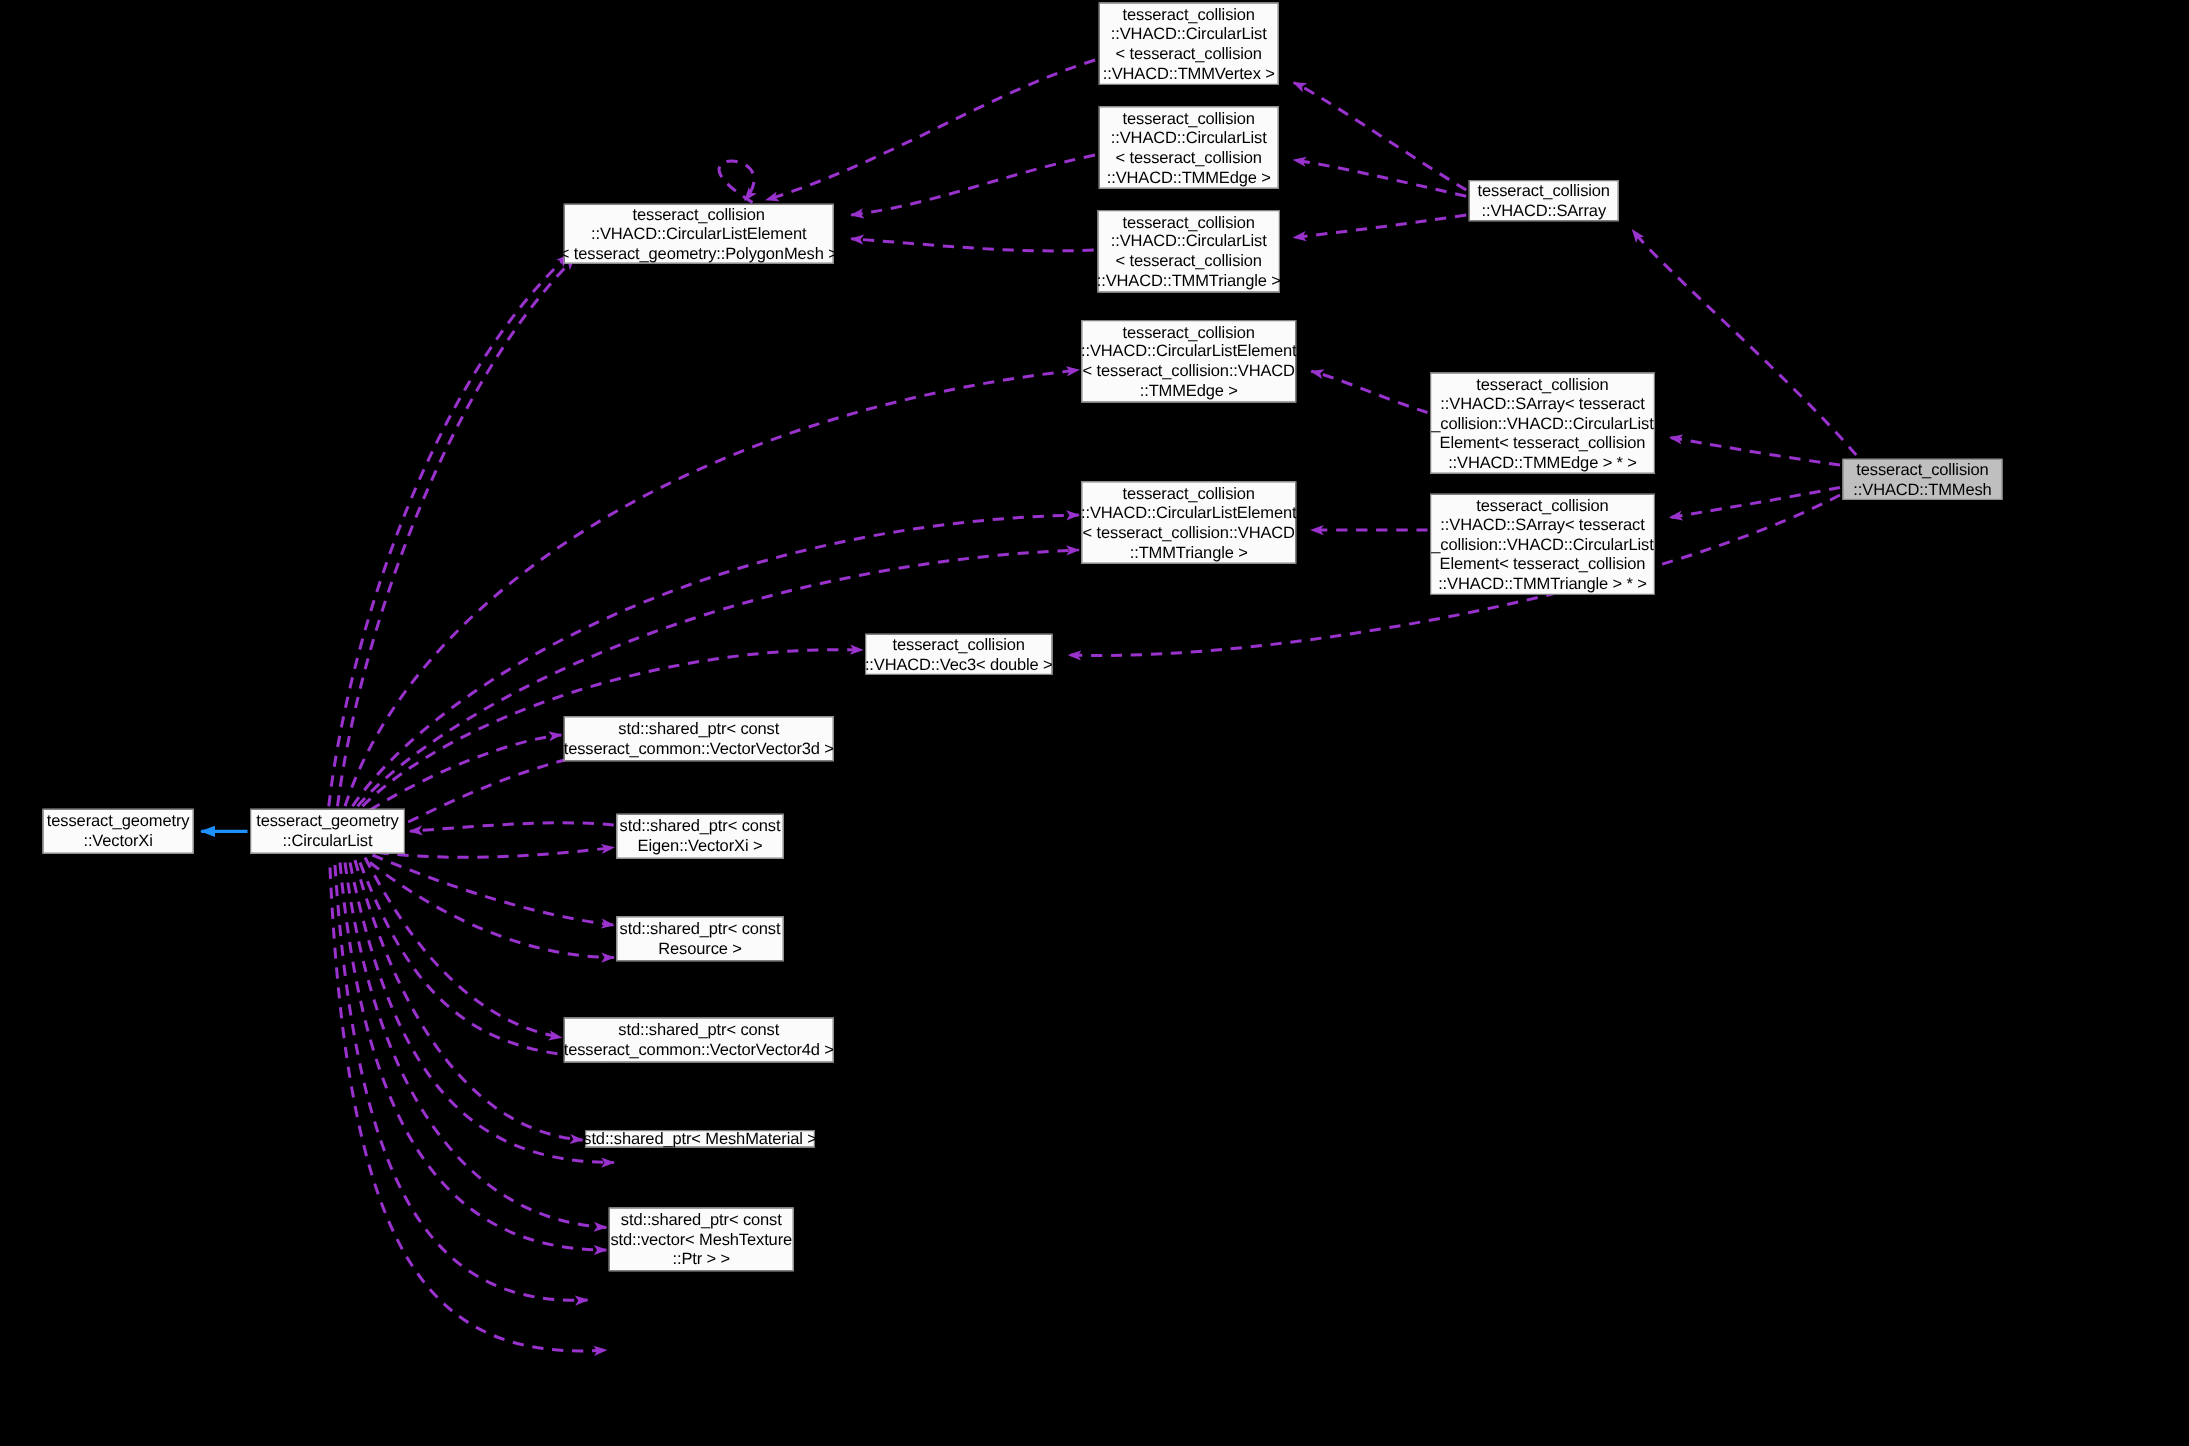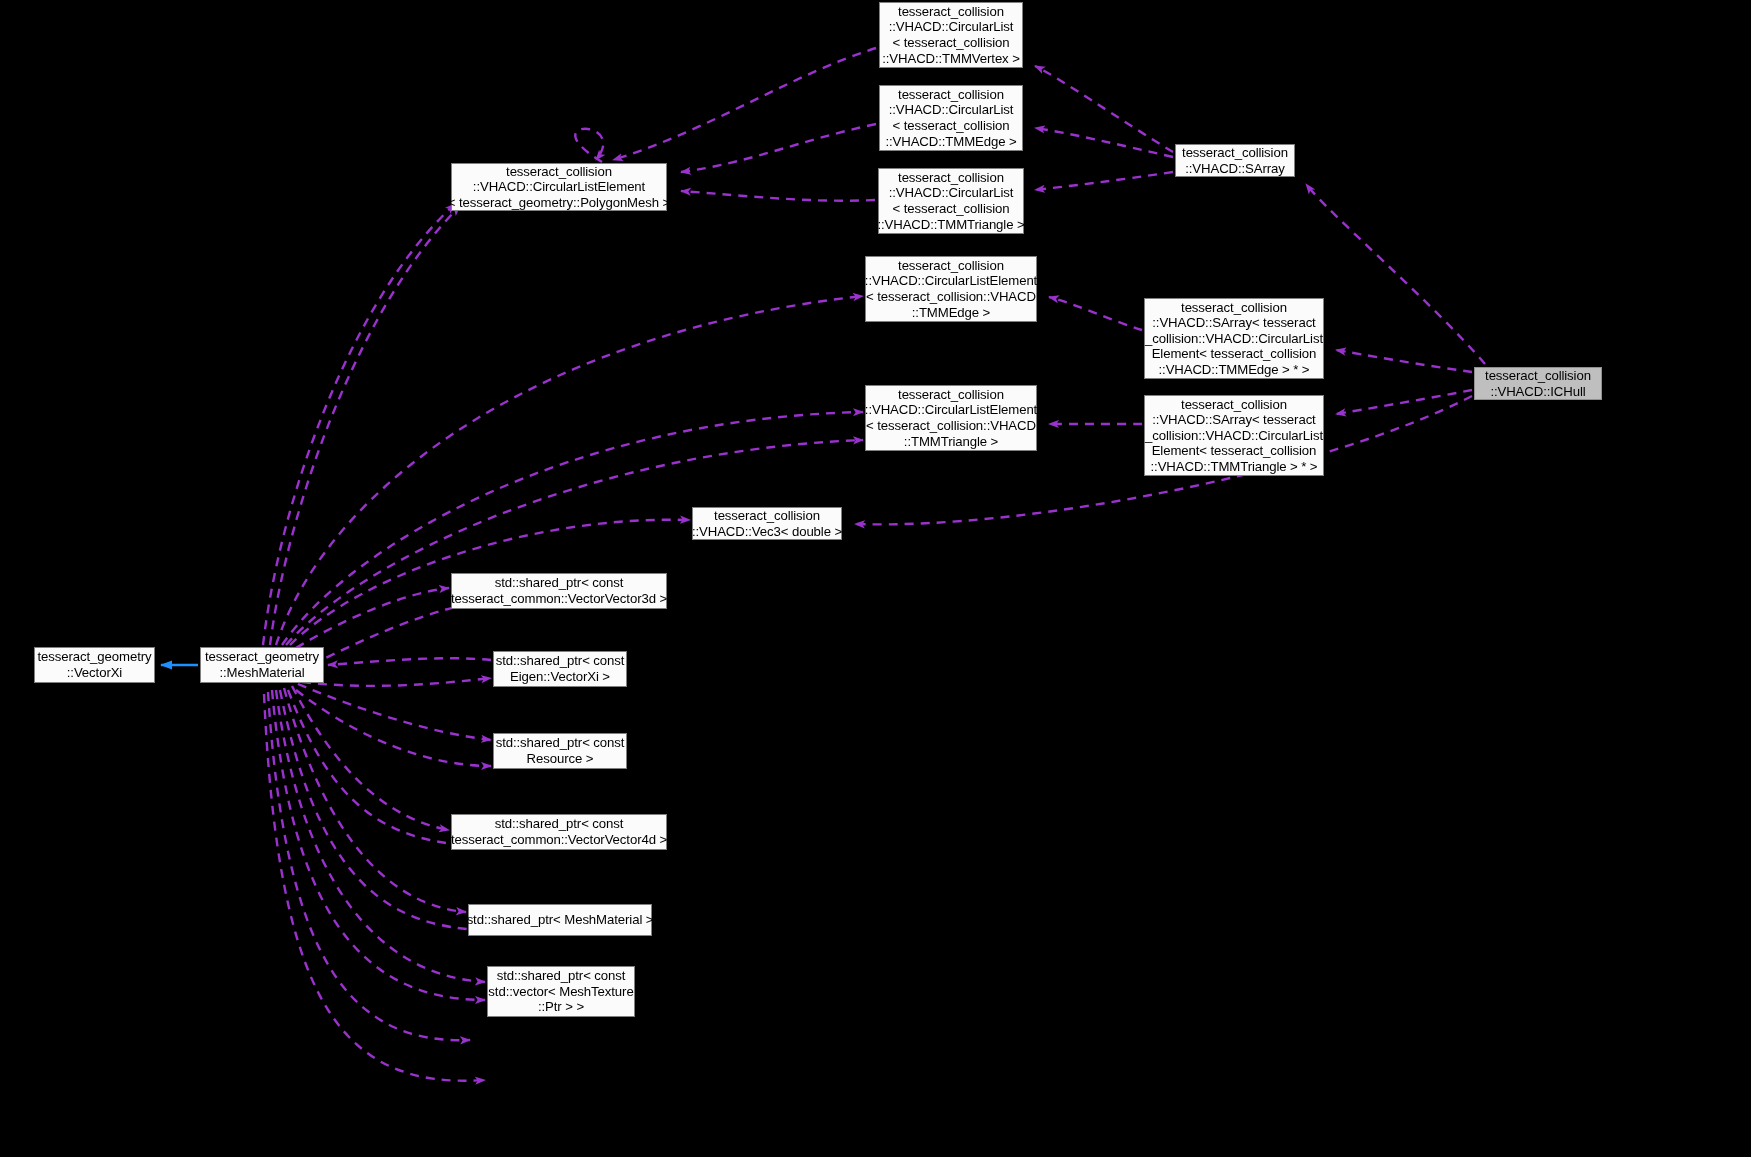--- a/index.html
+++ b/index.html
@@ -128,26 +128,26 @@
   </svg>
 
   <div id="nodes">
       <div class="node" style="left: 849px; top: 2px; width: 144px; height: 66px;"><span class="ln">tesseract_collision</span><span class="ln">::VHACD::CircularList</span><span class="ln">&lt; tesseract_collision</span><span class="ln">::VHACD::TMMVertex &gt;</span></div>
       <div class="node" style="left: 849px; top: 85px; width: 144px; height: 66px;"><span class="ln">tesseract_collision</span><span class="ln">::VHACD::CircularList</span><span class="ln">&lt; tesseract_collision</span><span class="ln">::VHACD::TMMEdge &gt;</span></div>
       <div class="node" style="left: 421px; top: 163px; width: 216px; height: 48px;"><span class="ln">tesseract_collision</span><span class="ln">::VHACD::CircularListElement</span><span class="ln">&lt; tesseract_geometry::PolygonMesh &gt;</span></div>
       <div class="node" style="left: 848px; top: 168px; width: 146px; height: 66px;"><span class="ln">tesseract_collision</span><span class="ln">::VHACD::CircularList</span><span class="ln">&lt; tesseract_collision</span><span class="ln">::VHACD::TMMTriangle &gt;</span></div>
       <div class="node" style="left: 1145px; top: 144px; width: 120px; height: 33px;"><span class="ln">tesseract_collision</span><span class="ln">::VHACD::SArray</span></div>
       <div class="node" style="left: 835px; top: 256px; width: 172px; height: 66px;"><span class="ln">tesseract_collision</span><span class="ln">::VHACD::CircularListElement</span><span class="ln">&lt; tesseract_collision::VHACD</span><span class="ln">::TMMEdge &gt;</span></div>
       <div class="node" style="left: 1114px; top: 298px; width: 180px; height: 81px;"><span class="ln">tesseract_collision</span><span class="ln">::VHACD::SArray&lt; tesseract</span><span class="ln">_collision::VHACD::CircularList</span><span class="ln">Element&lt; tesseract_collision</span><span class="ln">::VHACD::TMMEdge &gt; * &gt;</span></div>
-      <div class="node highlight" style="left: 1444px; top: 367px; width: 128px; height: 33px;"><span class="ln">tesseract_collision</span><span class="ln">::VHACD::ICHull</span></div>
+      <div class="node highlight" style="left: 1444px; top: 367px; width: 128px; height: 33px;"><span class="ln">tesseract_collision</span><span class="ln">::VHACD::TMMesh</span></div>
       <div class="node" style="left: 835px; top: 385px; width: 172px; height: 66px;"><span class="ln">tesseract_collision</span><span class="ln">::VHACD::CircularListElement</span><span class="ln">&lt; tesseract_collision::VHACD</span><span class="ln">::TMMTriangle &gt;</span></div>
       <div class="node" style="left: 1114px; top: 395px; width: 180px; height: 81px;"><span class="ln">tesseract_collision</span><span class="ln">::VHACD::SArray&lt; tesseract</span><span class="ln">_collision::VHACD::CircularList</span><span class="ln">Element&lt; tesseract_collision</span><span class="ln">::VHACD::TMMTriangle &gt; * &gt;</span></div>
       <div class="node" style="left: 662px; top: 507px; width: 150px; height: 33px;"><span class="ln">tesseract_collision</span><span class="ln">::VHACD::Vec3&lt; double &gt;</span></div>
       <div class="node" style="left: 421px; top: 573px; width: 216px; height: 36px;"><span class="ln">std::shared_ptr&lt; const</span><span class="ln">tesseract_common::VectorVector3d &gt;</span></div>
       <div class="node" style="left: 4px; top: 647px; width: 121px; height: 36px;"><span class="ln">tesseract_geometry</span><span class="ln">::VectorXi</span></div>
-      <div class="node" style="left: 170px; top: 647px; width: 124px; height: 36px;"><span class="ln">tesseract_geometry</span><span class="ln">::MeshMaterial</span></div>
+      <div class="node" style="left: 170px; top: 647px; width: 124px; height: 36px;"><span class="ln">tesseract_geometry</span><span class="ln">::CircularList</span></div>
       <div class="node" style="left: 463px; top: 651px; width: 134px; height: 36px;"><span class="ln">std::shared_ptr&lt; const</span><span class="ln">Eigen::VectorXi &gt;</span></div>
       <div class="node" style="left: 463px; top: 733px; width: 134px; height: 36px;"><span class="ln">std::shared_ptr&lt; const</span><span class="ln">Resource &gt;</span></div>
       <div class="node" style="left: 421px; top: 814px; width: 216px; height: 36px;"><span class="ln">std::shared_ptr&lt; const</span><span class="ln">tesseract_common::VectorVector4d &gt;</span></div>
-      <div class="node" style="left: 438px; top: 904px; width: 184px; height: 32px;"><span class="ln">std::shared_ptr&lt; MeshMaterial &gt;</span></div>
+      <div class="node" style="left: 438px; top: 904px; width: 184px; height: 14px;"><span class="ln">std::shared_ptr&lt; MeshMaterial &gt;</span></div>
       <div class="node" style="left: 457px; top: 966px; width: 148px; height: 51px;"><span class="ln">std::shared_ptr&lt; const</span><span class="ln">std::vector&lt; MeshTexture</span><span class="ln">::Ptr &gt; &gt;</span></div>
     </div>
 </div>
 
 </body></html>

